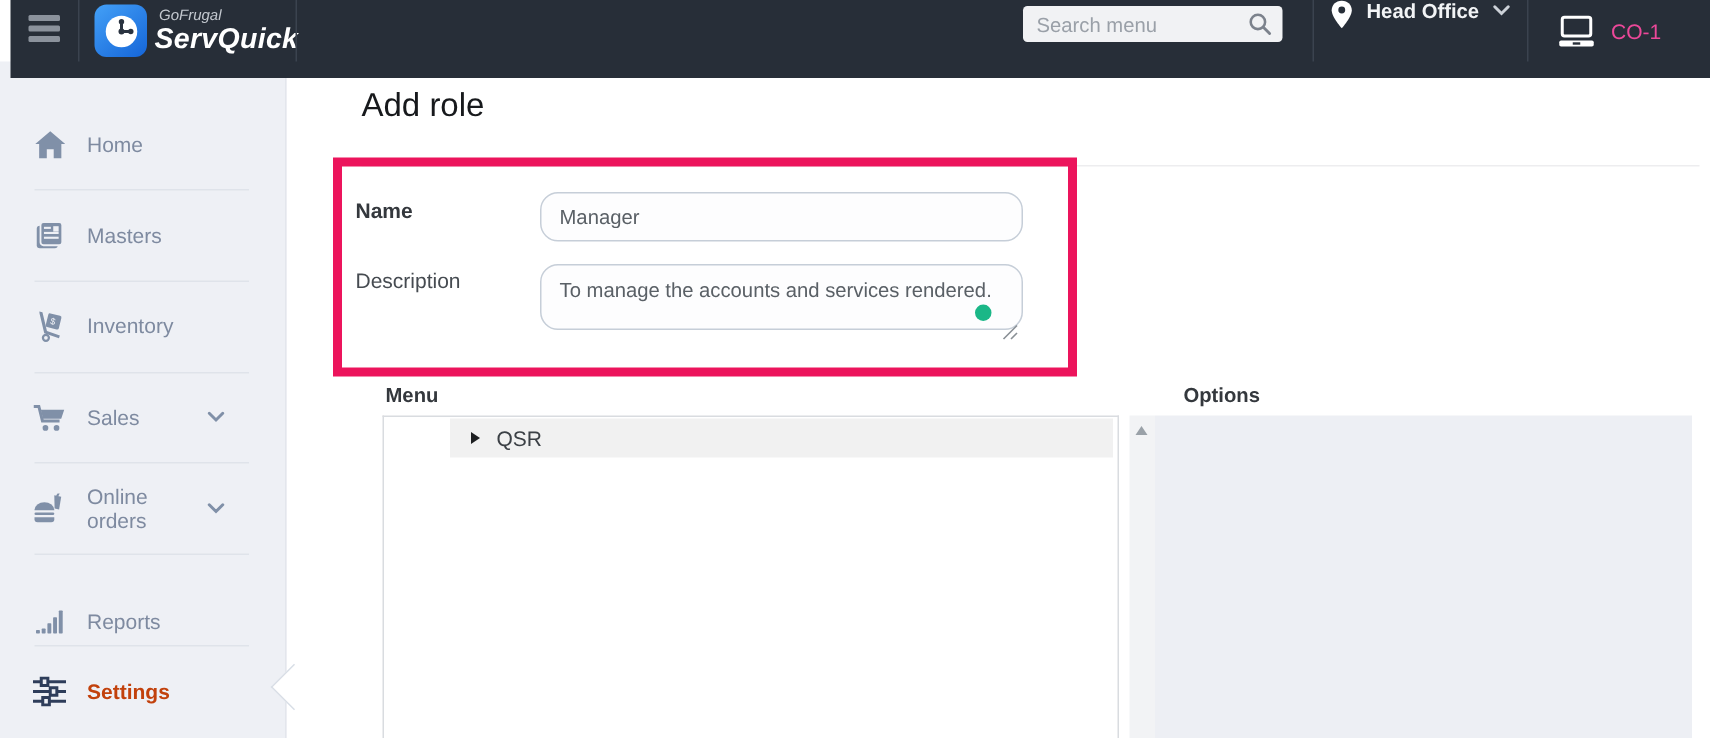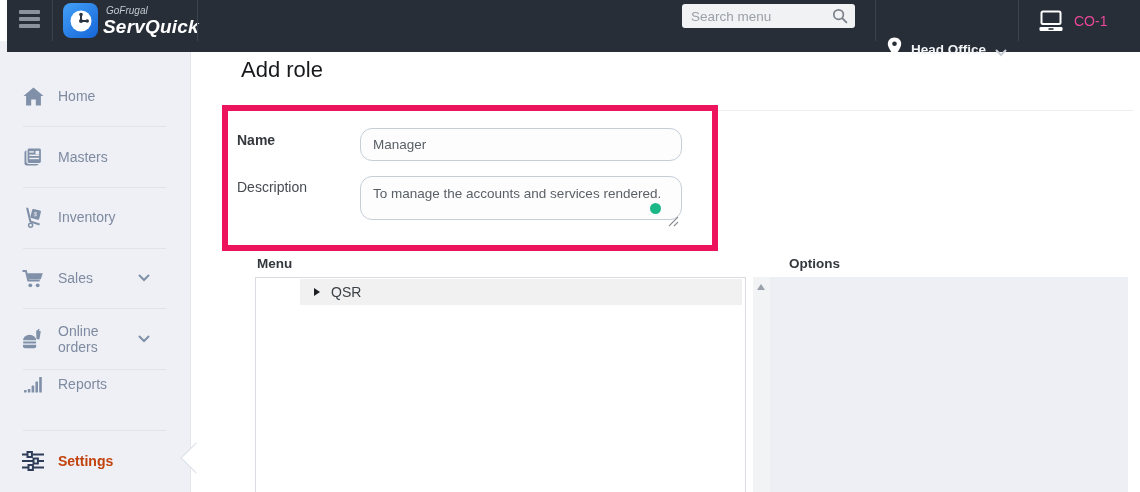--- a/index.html
+++ b/index.html
@@ -13,21 +13,21 @@
   .hamburger span { display:block; width:21px; height:3.5px; background:#8b929c; border-radius:1px; margin-bottom:3.5px; }
   .brand { position:absolute; left:56px; top:3px; display:flex; align-items:flex-start; cursor:pointer; }
   .brand-icon { width:35px; height:35px; border-radius:8px; background:linear-gradient(140deg,#43a0f7 0%,#1565d8 100%); display:flex; align-items:center; justify-content:center; }
   .brand-text { margin-left:5px; color:#fff; }
   .brand-small { display:block; font-size:10px; font-style:italic; color:#c3c8cf; line-height:11px; margin:2px 0 0 3px; }
   .brand-name { display:block; font-size:19px; font-style:italic; font-weight:700; color:#fff; line-height:21px; letter-spacing:.2px; }
   .search-wrap { position:absolute; left:675px; top:4px; width:173px; height:24px; background:#f1f2f4; border-radius:3px; }
   .search-wrap input { position:absolute; left:0; top:0; width:100%; height:100%; background:transparent; border:none; outline:none; padding:0 28px 0 9px; font-size:13.5px; color:#4a4f56; font-family:inherit; }
   .search-wrap input::placeholder { color:#9aa0a8; }
   .search-wrap svg { position:absolute; right:7px; top:4px; }
-  .location { position:absolute; left:880px; top:16px; height:41px; display:flex; align-items:flex-end; gap:9px; cursor:pointer; }
+  .location { position:absolute; left:880px; top:0; height:41px; display:flex; align-items:flex-start; gap:9px; cursor:pointer; }
   .location .label { font-size:13.5px; font-weight:bold; color:#f2f4f6; }
   .terminal { position:absolute; left:1032px; top:0; height:41px; display:flex; align-items:center; gap:9px; cursor:pointer; }
   .terminal .label { font-size:14px; color:#ec4899; }
 
   
   .sidebar { position:absolute; left:0; top:41px; width:191px; height:451px; background:#eef0f5; border-right:1px solid #e3e6ec; z-index:2; }
   .side-item { position:absolute; left:0; width:100%; height:40px; display:flex; align-items:center; padding-left:22px; color:#7e8aa0; font-size:14px; cursor:pointer; }
   .side-item .icn { width:22px; height:22px; display:flex; align-items:center; justify-content:center; }
   .side-item .lbl { margin-left:14px; }
   .side-item .chev { margin-left:auto; margin-right:40px; display:flex; }
@@ -193,21 +193,21 @@
     </span>
     <span class="lbl">Online orders</span>
     <span class="chev">
       <svg width="12" height="8" viewBox="0 0 12 8">
           <path d="M1.5 1.5 L6 6 L10.5 1.5" fill="none" stroke="#8090a8" stroke-width="2" stroke-linecap="round"></path>
         </svg>
     </span>
   </div>
   <div class="side-div" style="top:328px"></div>
 
-  <div class="side-item" style="top:323px">
+  <div class="side-item" style="top:353px">
     <span class="icn">
       <svg width="20" height="18" viewBox="0 0 20 18">
         <g fill="#8090a8">
           <rect x="1" y="15" width="2.6" height="2.4" rx="0.5"></rect>
           <rect x="4.8" y="14" width="2.6" height="3.4" rx="0.5"></rect>
           <rect x="8.6" y="10.5" width="2.6" height="6.9" rx="0.5"></rect>
           <rect x="12.4" y="6.5" width="2.6" height="10.9" rx="0.5"></rect>
           <rect x="16.2" y="2" width="2.6" height="15.4" rx="0.5"></rect>
         </g>
       </svg>

